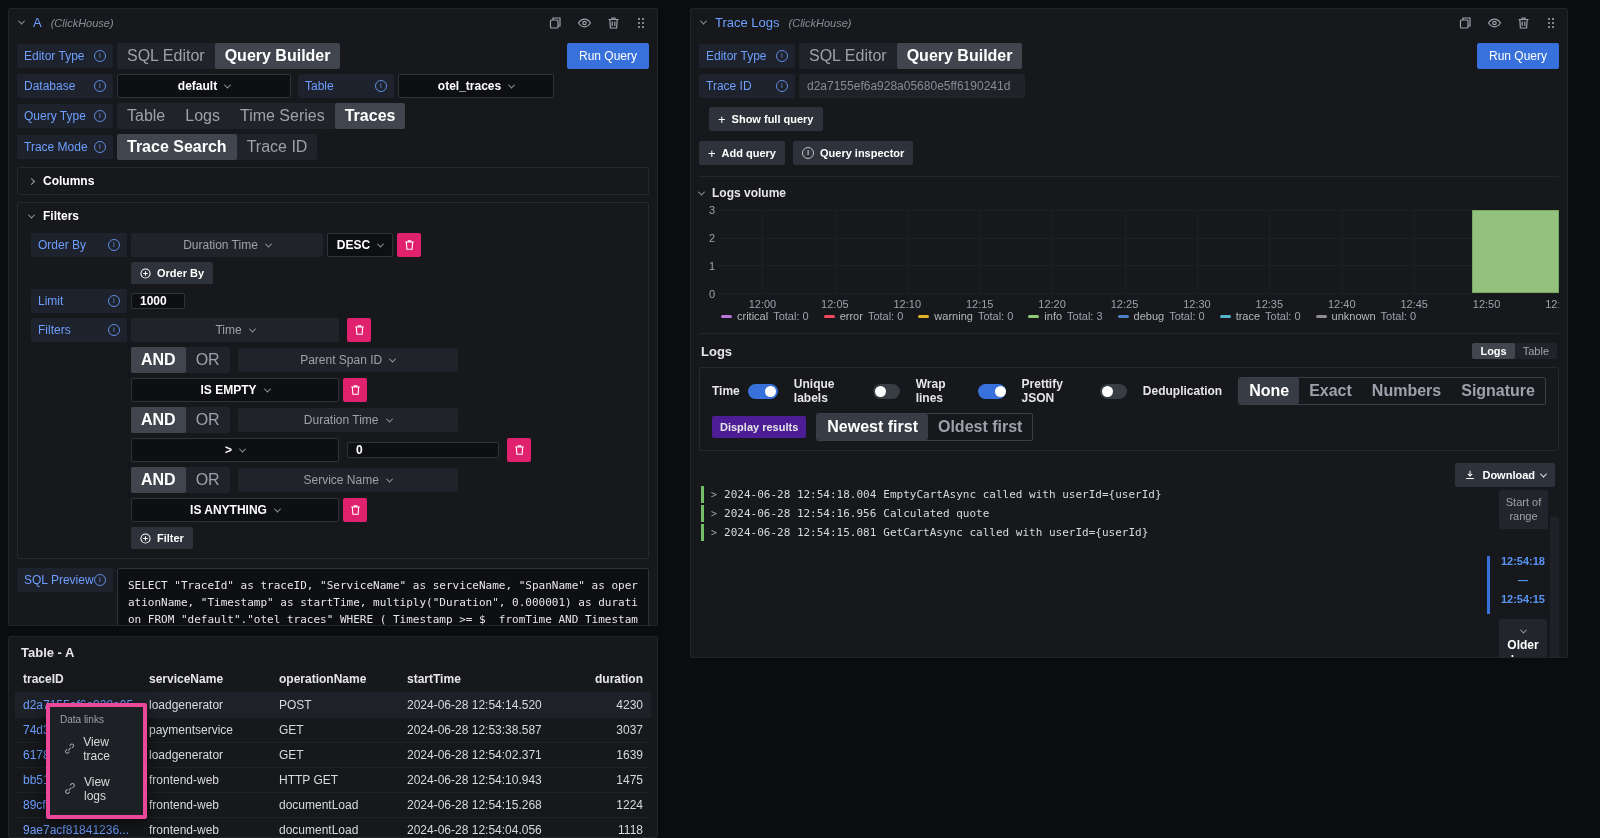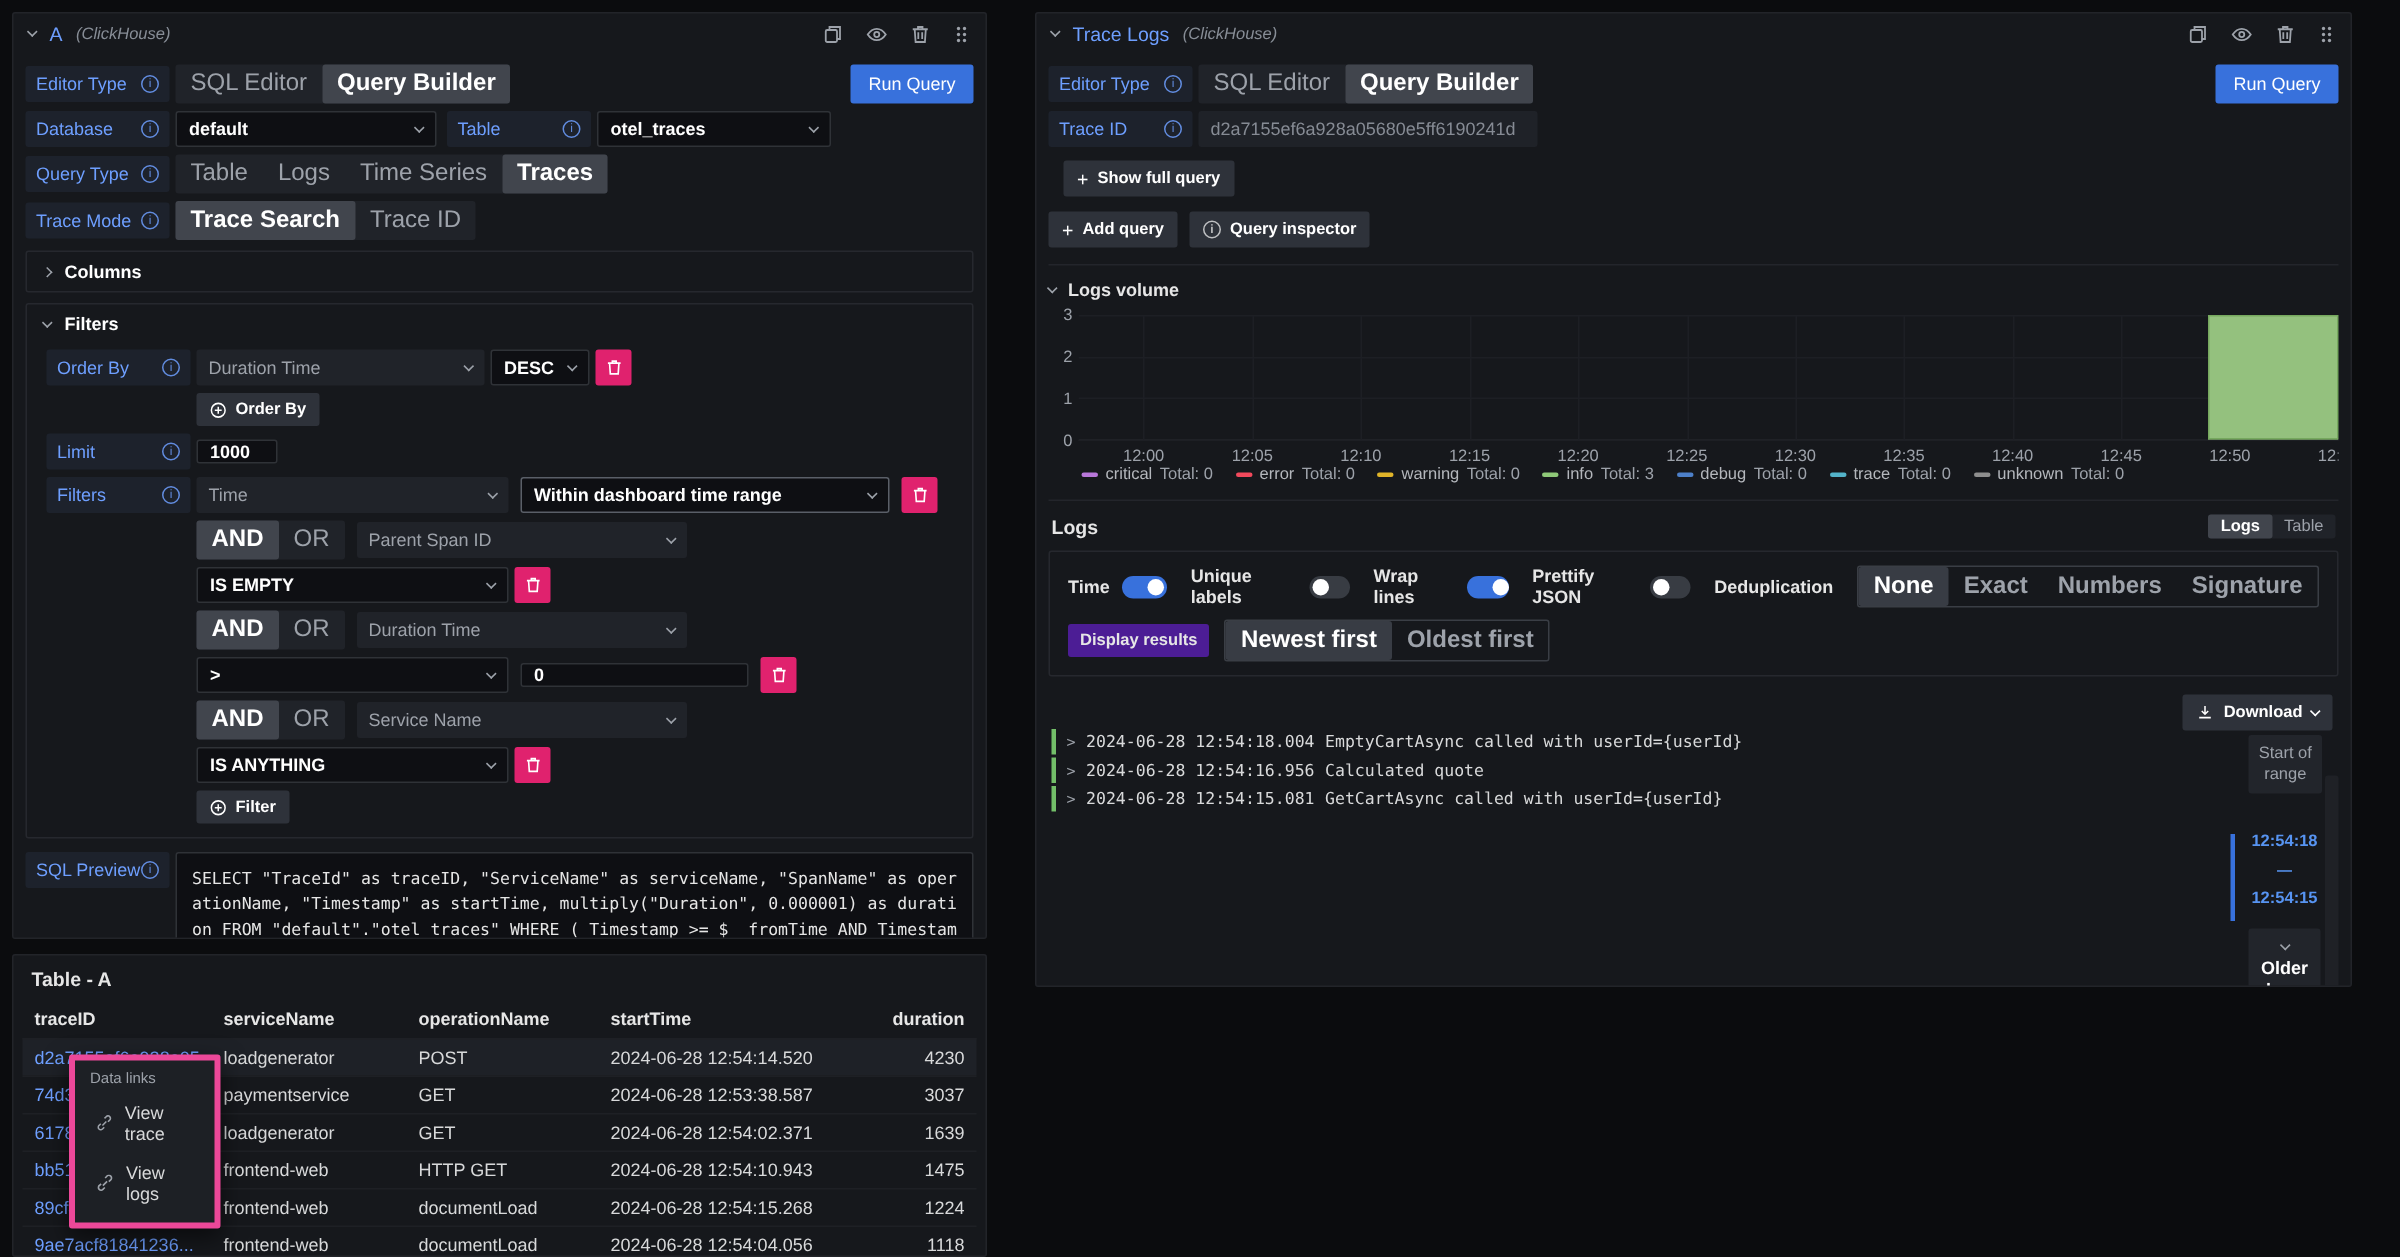--- a/index.html
+++ b/index.html
@@ -31,21 +31,21 @@
   .seg.small .seg-item { padding:2px 8px; font-size:11px; }
 
   .btn-primary { margin-left:auto; background:#3871dc; color:#fff; border:none; height:26px; padding:0 12px;
                  border-radius:2px; font-weight:500; font-size:12px; font-family:inherit; cursor:pointer; }
   .btn-gray { background:#2e323a; color:#fff; border:none; height:22px; padding:0 9px; border-radius:2px;
               font-size:11px; font-weight:600; font-family:inherit; display:inline-flex; align-items:center; gap:6px; cursor:pointer; }
   .btn-gray .plus-glyph { font-size:13px; font-weight:400; }
   .pinkbtn { width:24px; height:24px; min-width:24px; background:#e0226e; border:none; border-radius:2px;
              display:flex; align-items:center; justify-content:center; cursor:pointer; }
 
-  .dd { height:24px; display:flex; align-items:center; justify-content:space-between; padding:0 8px; gap:8px;
+  .dd { height:24px; display:flex; align-items:center; justify-content:center; padding:0 8px; gap:8px;
         border-radius:2px; font-size:12px; cursor:pointer; }
   .dd.dark  { background:#0e0f13; border:1px solid #2f3237; color:#fff; font-weight:600; }
   .dd.muted { background:#202329; color:#9da2aa; }
   .dd.focus { background:#0e0f13; border:1px solid #5a5f68; color:#fff; font-weight:600; }
   .inputbox { background:#0e0f13; border:1px solid #2f3237; color:#fff; font-weight:600; font-size:12px; height:16px;
               padding:0 8px; border-radius:2px; display:flex; align-items:center; }
 
   .chev { width:5px; height:5px; border-right:1.4px solid #9da2aa; border-bottom:1.4px solid #9da2aa; display:inline-block; }
   .chev.down { transform:rotate(45deg) translate(-1px,-1px); }
   .chev.right { transform:rotate(-45deg); }
@@ -266,24 +266,20 @@
             </span>
           <span class="inputbox" style="width:54px">1000</span>
         </div>
         <div class="frow">
           <span class="chip">
               <span>Filters</span>
               <i class="info-i">i</i>
             </span>
           <span class="dd muted" style="width:208px">
               <span>Time</span>
-              <span class="chev down"></span>
-            </span>
-          <span class="dd focus" style="width:246px;margin-left:4px">
-              <span>Within dashboard time range</span>
               <span class="chev down"></span>
             </span>
           <button class="pinkbtn" style="margin-left:4px">
               <svg width="11" height="12" viewBox="0 0 13 14" fill="none" stroke="#fff" stroke-width="1.3">
                 <path d="M1.5 3.5h10M5 3.5V2h3v1.5M2.8 3.5l.6 8.5h6.2l.6-8.5"></path>
               </svg>
             </button>
         </div>
 
         <div class="frow indent">

